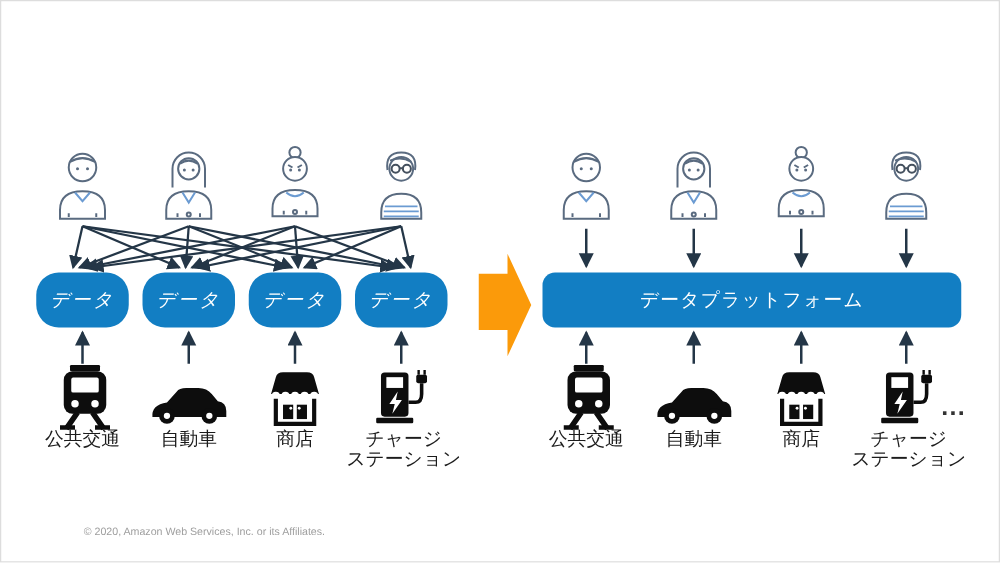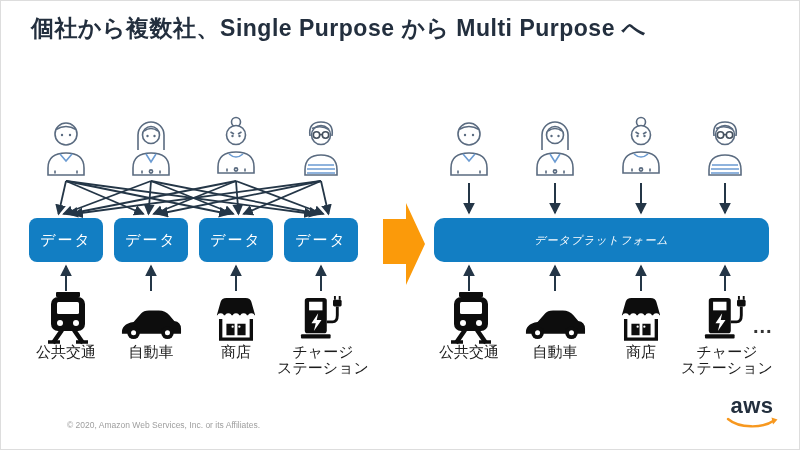--- a/index.html
+++ b/index.html
@@ -11,30 +11,30 @@
   .title{
     position:absolute;left:30px;top:12px;margin:0;
     font-size:23px;font-weight:bold;color:var(--ink,#232F3E);
     letter-spacing:.5px;white-space:nowrap;
   }
   .person{position:absolute;width:54px;height:62px;}
   .srcicon{position:absolute;}
   svg{display:block;}
   .overlay{position:absolute;left:0;top:0;pointer-events:none;z-index:6;}
   .box{
-    position:absolute;top:217px;height:44px;border-radius:8px;
+    position:absolute;top:217px;height:44px;border-radius:18px;
     background:var(--blue,#127EC3);color:#fff;z-index:3;
     display:flex;align-items:center;justify-content:center;
-    font-size:15px;letter-spacing:2px;
+    font-size:15px;letter-spacing:2px;font-style:italic;
   }
   .pbox{
     position:absolute;left:433px;top:217px;width:335px;height:44px;border-radius:10px;
     background:var(--blue,#127EC3);color:#fff;z-index:3;
     display:flex;align-items:center;justify-content:center;
-    font-size:11px;letter-spacing:1px;font-style:italic;
+    font-size:15px;letter-spacing:1px;
   }
   .lbl{
     position:absolute;top:343px;width:110px;text-align:center;
     font-size:15px;color:#1c1c1c;line-height:16px;
   }
   .dots{position:absolute;left:752px;top:314px;font-size:20px;font-weight:bold;color:#333;letter-spacing:1px;}
   .copy{position:absolute;left:30px;top:419px;font-size:8.5px;color:#9e9e9e;padding-left:36px;}
   .awslogo{position:absolute;left:722px;top:394px;width:58px;text-align:center;}
   .awslogo .awstext{font-size:22px;font-weight:bold;color:var(--ink,#232F3E);line-height:22px;letter-spacing:.5px;}
 </style>
@@ -131,21 +131,20 @@
         <rect x="9.5" y="9" width="14" height="9" fill="#fff"></rect>
         <path d="M19,21 L12,31.5 h4.5 L14.5,39.5 L22.5,28 h-5 z" fill="#fff"></path>
         <rect x="1" y="43" width="31" height="4.5" rx="1"></rect>
         <path d="M28,30 h6 q5,0 5,-7 v-9" stroke="#0d0d0d" stroke-width="3" fill="none"></path>
         <rect x="34.5" y="7" width="9" height="7" rx="1.5"></rect>
         <path d="M36.5,7 v-4 M41.5,7 v-4" stroke="#0d0d0d" stroke-width="2" fill="none"></path>
       </g>
     </defs>
   </svg>
 
-  <h1 class="title">個社から複数社、Single Purpose から Multi Purpose へ</h1>
 
   <svg class="person" style="left:38px;top:116px" viewBox="0 0 54 62">
       <use href="#person-a"></use>
     </svg>
   <svg class="person" style="left:123px;top:116px" viewBox="0 0 54 62">
       <use href="#person-b"></use>
     </svg>
   <svg class="person" style="left:208px;top:114px" viewBox="0 0 54 62">
       <use href="#person-c"></use>
     </svg>
@@ -244,21 +243,14 @@
       <line x1="640" y1="182" x2="640" y2="212" stroke="#243647" stroke-width="2" marker-end="url(#ah)"></line>
       <line x1="724" y1="182" x2="724" y2="212" stroke="#243647" stroke-width="2" marker-end="url(#ah)"></line>
       <line x1="468" y1="290" x2="468" y2="265" stroke="#243647" stroke-width="2" marker-end="url(#ah)"></line>
       <line x1="554" y1="290" x2="554" y2="265" stroke="#243647" stroke-width="2" marker-end="url(#ah)"></line>
       <line x1="640" y1="290" x2="640" y2="265" stroke="#243647" stroke-width="2" marker-end="url(#ah)"></line>
       <line x1="724" y1="290" x2="724" y2="265" stroke="#243647" stroke-width="2" marker-end="url(#ah)"></line>
     </svg>
 
   <div class="copy">© 2020, Amazon Web Services, Inc. or its Affiliates.</div>
 
-  <div class="awslogo">
-    <div class="awstext">aws</div>
-    <svg width="54" height="13" viewBox="0 0 54 13" style="margin:0 auto">
-      <path d="M3,2 C14,11.5 38,11.5 49,3.5" stroke="#F7981F" stroke-width="2.4" fill="none" stroke-linecap="round"></path>
-      <polygon points="46.5,0.5 52.5,2.5 48,7.5" fill="#F7981F"></polygon>
-    </svg>
-  </div>
 
 </div>
 
 </body></html>

